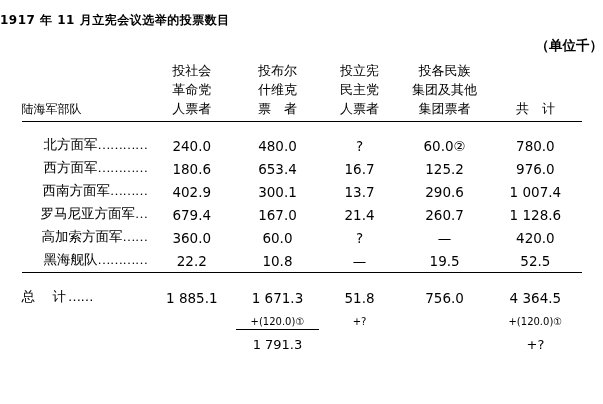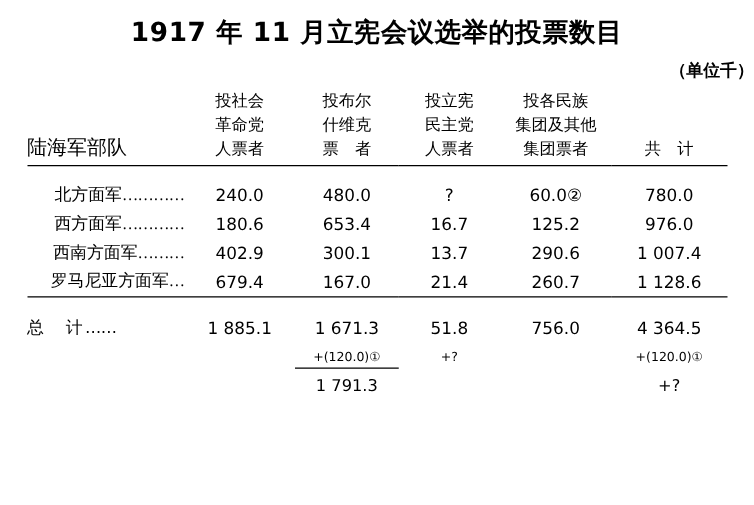--- a/index.html
+++ b/index.html
@@ -14,22 +14,21 @@
     color: #000000;
     overflow: hidden;
   }
   .page {
     position: relative;
     width: 603px;
     height: 404px;
     box-sizing: border-box;
   }
   .title {
-    text-align: center;
-    font-size: 21px;
+    font-size: 12px;
     font-weight: bold;
     letter-spacing: 0.5px;
     margin-top: 12px;
   }
   .subtitle {
     text-align: right;
     font-size: 13.5px;
     font-weight: bold;
     margin-top: 8px;
   }
@@ -46,21 +45,21 @@
   }
   .hdr-cell {
     text-align: center;
     line-height: 19px;
     font-size: 13px;
     padding-bottom: 1px;
   }
   .hdr-stub {
     text-align: left;
     vertical-align: bottom;
-    font-size: 16px;
+    font-size: 12px;
     padding-bottom: 1px;
   }
   .rule-top td {
     border-bottom: 1.6px solid #000;
     height: 3px;
     font-size: 0;
     line-height: 0;
   }
   .rule-mid td {
     border-bottom: 1.6px solid #000;
@@ -205,22 +204,38 @@
 
       <tr class="row">
         <td class="stub"><span>罗马尼亚方面军</span><span class="leader">…</span></td>
         <td class="num">679.4</td>
         <td class="num">167.0</td>
         <td class="num">21.4</td>
         <td class="num">260.7</td>
         <td class="num">1 128.6</td>
       </tr>
 
-
-
+      <tr class="row">
+        <td class="stub"><span>高加索方面军</span><span class="leader">……</span></td>
+        <td class="num">360.0</td>
+        <td class="num">60.0</td>
+        <td class="num">?</td>
+        <td class="num dash">—</td>
+        <td class="num">420.0</td>
+      </tr>
+
+
+      <tr class="row">
+        <td class="stub"><span>黑海舰队</span><span class="leader">…………</span></td>
+        <td class="num">22.2</td>
+        <td class="num">10.8</td>
+        <td class="num dash">—</td>
+        <td class="num">19.5</td>
+        <td class="num">52.5</td>
+      </tr>
 
       <tr class="rule-mid">
         <td colspan="6"></td>
       </tr>
 
       <tr class="spacer">
           <td colspan="6"></td>
         </tr>
 
       <tr class="total-row">

